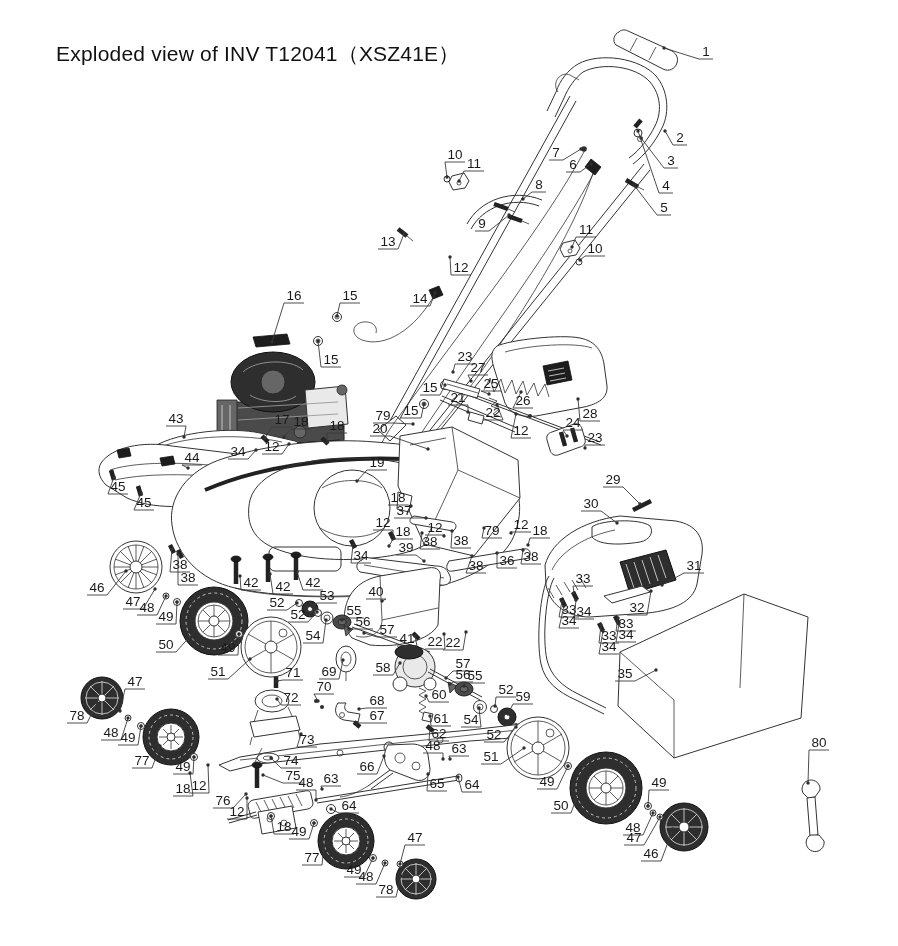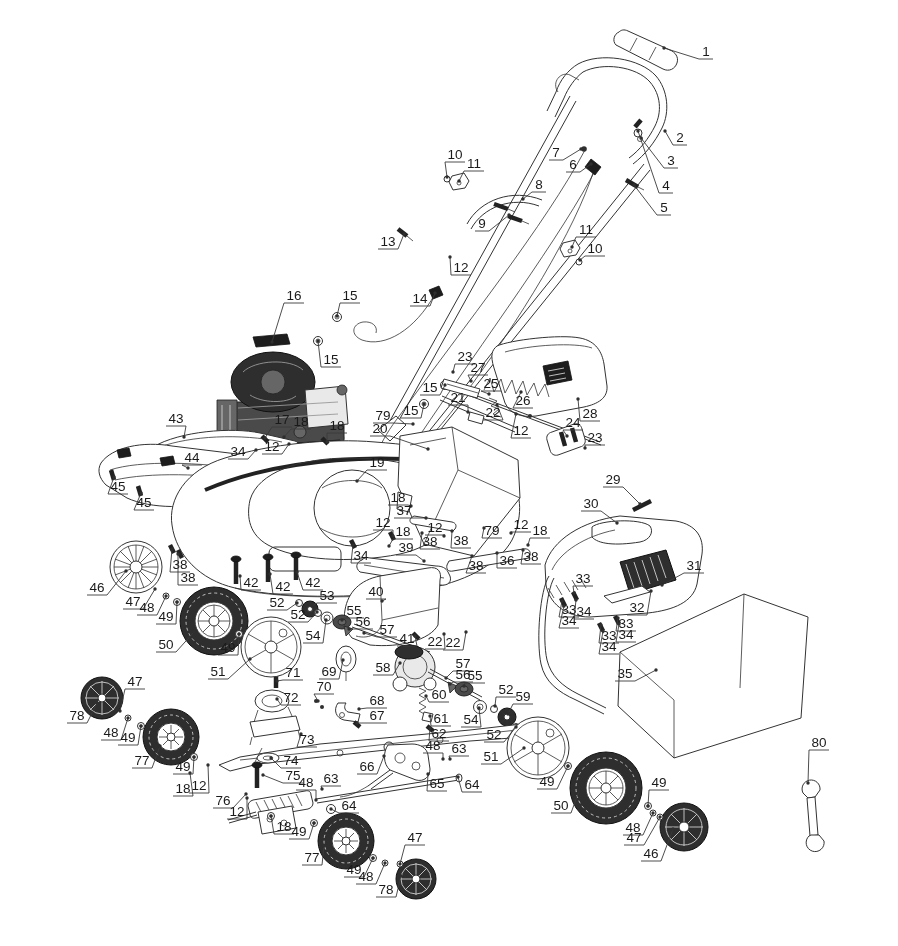--- a/index.html
+++ b/index.html
@@ -842,13 +842,14 @@
         <text x="366" y="881" class="callout">48</text>
         <path d="M376,897 H396 M396,897 L401,876" class="leader"></path>
         <circle cx="401" cy="876" r="1.7" class="marker"></circle>
         <text x="386" y="894" class="callout">78</text>
         <path d="M302,865 H322 M322,865 L324,846" class="leader"></path>
         <circle cx="324" cy="846" r="1.7" class="marker"></circle>
         <text x="312" y="862" class="callout">77</text>
       </g>
   </svg>
 
+  <div class="page-title">Exploded view of INV T12041（XSZ41E）</div>
 </div>
 
 </body></html>

